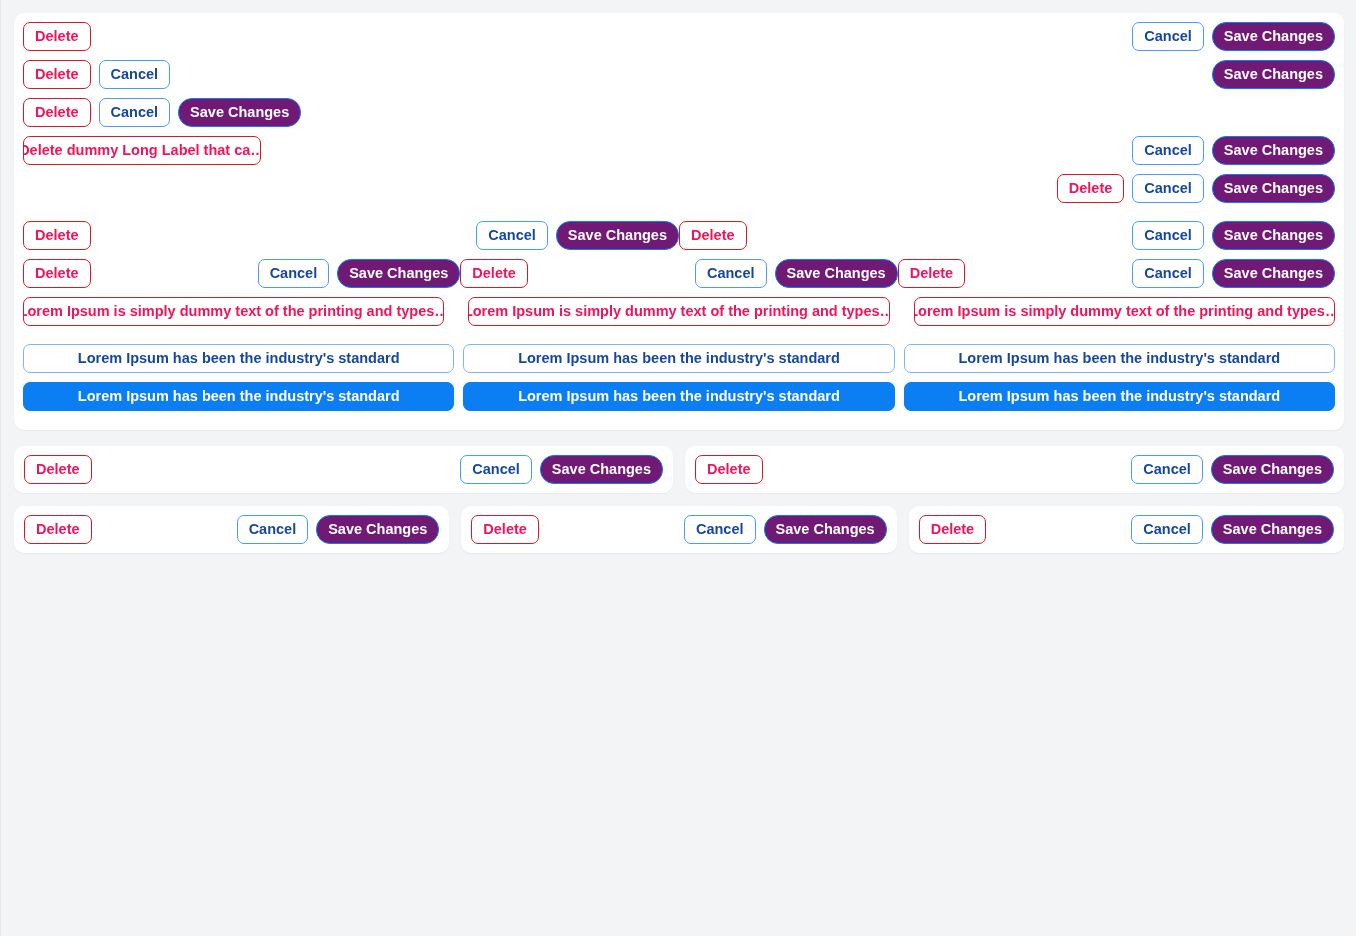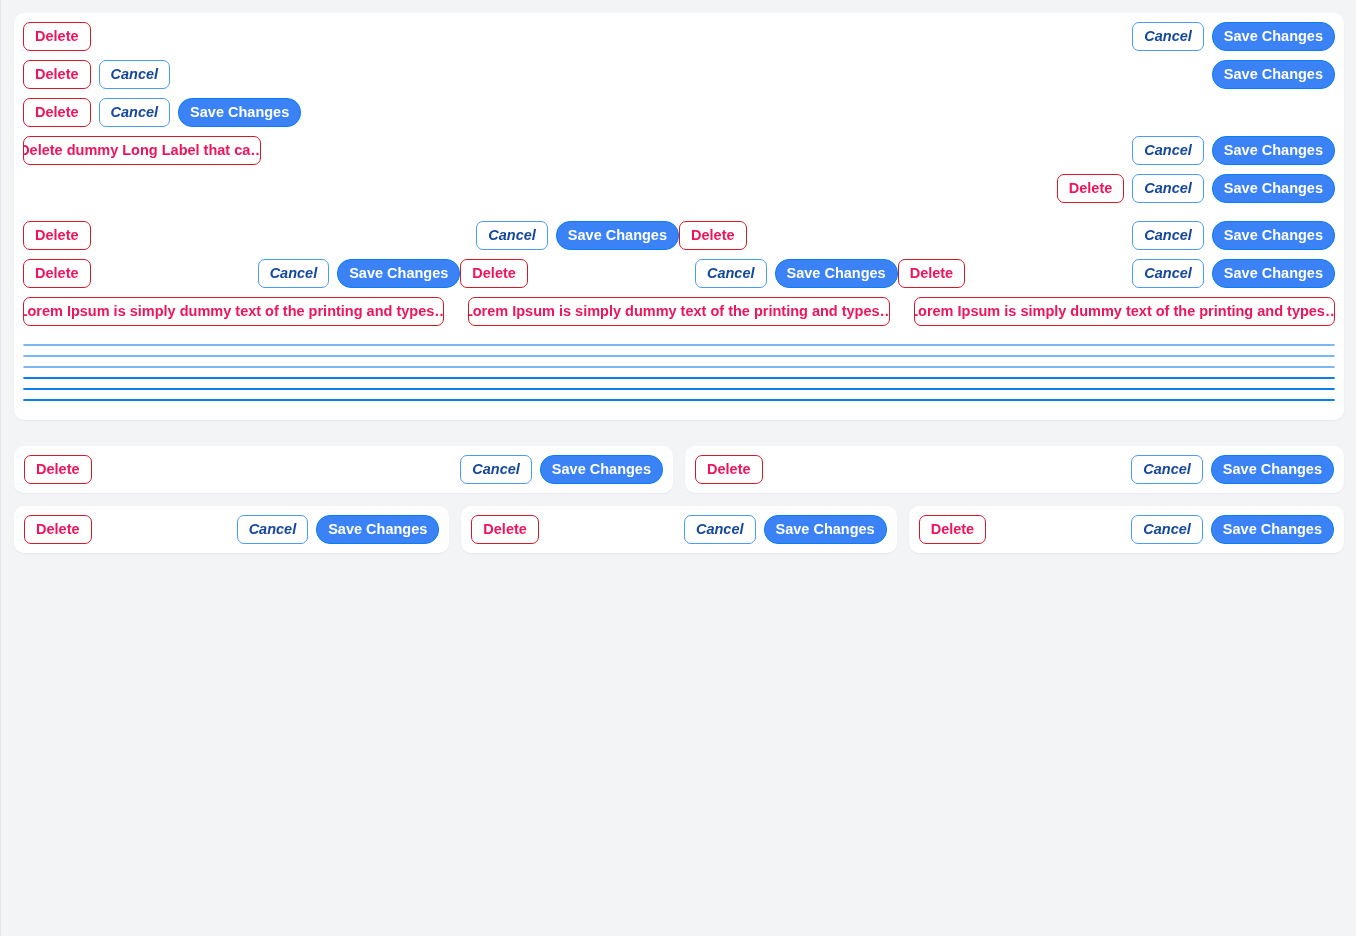--- a/index.html
+++ b/index.html
@@ -53,25 +53,24 @@
   }
   .btn-delete {
     color: #f0145a;
     border-color: #d11a2a;
     background: #fff;
   }
   .btn-cancel {
     color: #15489c;
     border-color: #4a9bf5;
     background: #fff;
-    font-style: italic;
   }
   .btn-save {
     color: #ffffff;
-    background: #3b82f6;
+    background: #701a75;
     border-color: #0b7ef4;
     border-radius: 14px;
   }
   .btn-outline-blue {
     color: #15489c;
     border-color: #7cb6f7;
     background: #fff;
   }
   .btn-solid-blue {
     color: #ffffff;
@@ -98,21 +97,21 @@
     align-items: center;
     flex: 1 1 0;
     min-width: 0;
     gap: 8px;
   }
   .seg > .spacer { flex: 1 1 auto; }
 
   .trunc-row { display: flex; gap: 24px; width: 100%; }
   .trunc-row > .btn { flex: 1 1 0; min-width: 0; justify-content: center; }
 
-  .blockrow { display: flex; gap: 9px; width: 100%; margin-bottom: 9px; flex-direction: column; }
+  .blockrow { display: flex; gap: 9px; width: 100%; margin-bottom: 9px; }
   .blockrow > .btn { flex: 1 1 0; min-width: 0; }
 
   .gap-sm { margin-top: 18px; }
 
   
   .lower {
     position: absolute;
     left: 13px;
     width: 1330px;
     display: flex;

